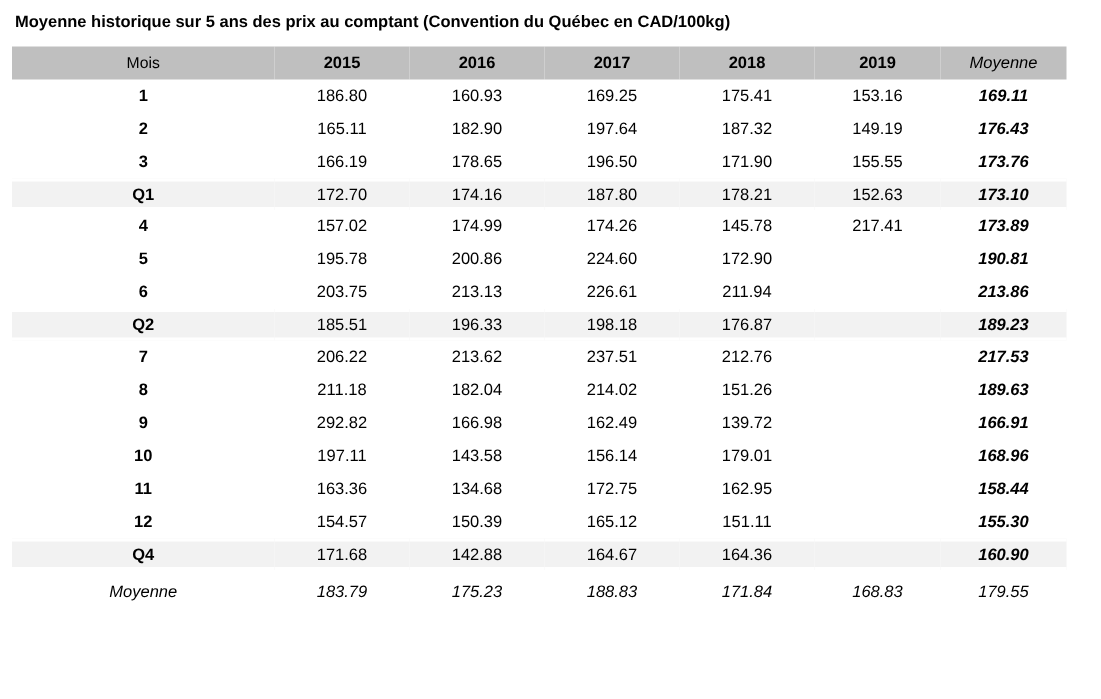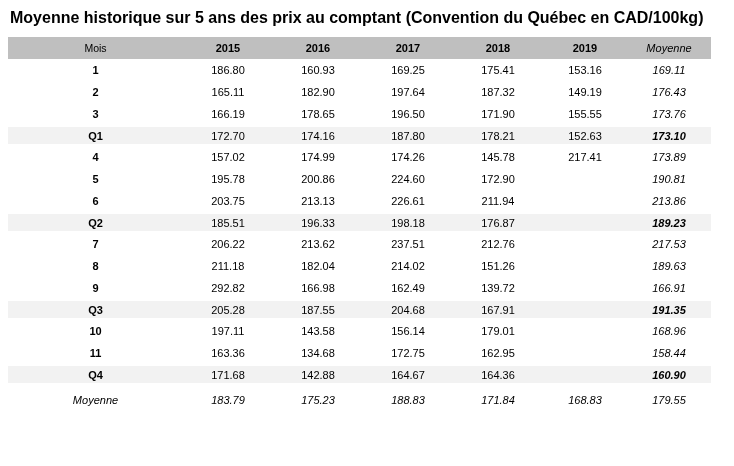--- a/index.html
+++ b/index.html
@@ -13,21 +13,21 @@
     margin: 0;
     padding: 0;
     background: var(--page-bg);
     width: 734px;
     height: 466px;
     overflow: hidden;
     font-family: "Liberation Sans", sans-serif;
     color: var(--text-color);
   }
   .page-title {
-    font-size: 16px;
+    font-size: 11px;
     font-weight: bold;
     margin: 9px 0 0 10px;
     letter-spacing: 0;
   }
   table.price-table {
     border-collapse: separate;
     border-spacing: 0;
     table-layout: fixed;
     margin: 10px 0 0 8px;
     width: 703px;
@@ -52,21 +52,21 @@
   thead th.h-mois {
     font-weight: normal;
     font-size: 10.5px;
   }
   thead th.h-moyenne {
     font-weight: normal;
     font-style: italic;
   }
   tr.row-month td { height: 22px; }
   tr.row-month td:first-child { font-weight: bold; }
-  tr.row-month td:last-child { font-style: italic; }
+  tr.row-month td:last-child { font-style: italic; font-weight: bold; }
   tr.row-quarter td {
     background: var(--quarter-bg);
     height: 21px;
     border-top: 2px solid #fff;
     border-bottom: 2px solid #fff;
     text-align: center;
   }
   tr.row-quarter td:first-child { font-weight: bold; }
   tr.row-quarter td:last-child { font-weight: bold; font-style: italic; }
   tr.row-average td {
@@ -193,46 +193,46 @@
       </tr>
       <tr class="row-month">
         <td>9</td>
         <td>292.82</td>
         <td>166.98</td>
         <td>162.49</td>
         <td>139.72</td>
         <td></td>
         <td>166.91</td>
       </tr>
-      <tr class="row-quarter">
-        <td>Q3</td>
-        <td>205.28</td>
-        <td>187.55</td>
-        <td>204.68</td>
-        <td>167.91</td>
-        <td></td>
-        <td>191.35</td>
-      </tr>
       <tr class="row-month">
         <td>10</td>
         <td>197.11</td>
         <td>143.58</td>
         <td>156.14</td>
         <td>179.01</td>
         <td></td>
         <td>168.96</td>
       </tr>
       <tr class="row-month">
         <td>11</td>
         <td>163.36</td>
         <td>134.68</td>
         <td>172.75</td>
         <td>162.95</td>
         <td></td>
         <td>158.44</td>
+      </tr>
+      <tr class="row-month">
+        <td>12</td>
+        <td>154.57</td>
+        <td>150.39</td>
+        <td>165.12</td>
+        <td>151.11</td>
+        <td></td>
+        <td>155.30</td>
       </tr>
       <tr class="row-quarter">
         <td>Q4</td>
         <td>171.68</td>
         <td>142.88</td>
         <td>164.67</td>
         <td>164.36</td>
         <td></td>
         <td>160.90</td>
       </tr>

